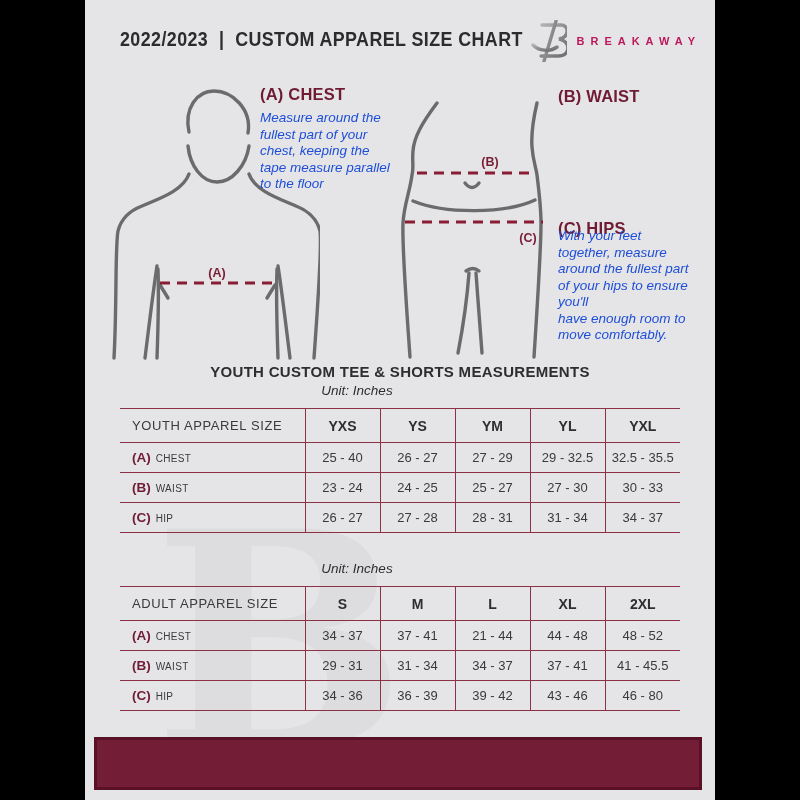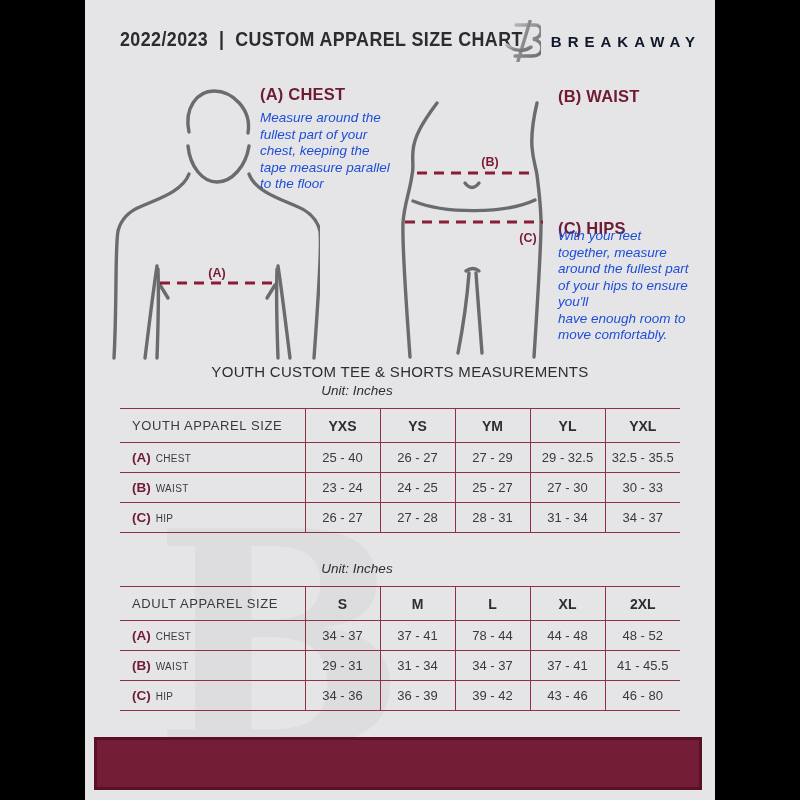--- a/index.html
+++ b/index.html
@@ -9,38 +9,38 @@
 
   
   .watermark{position:absolute;left:68px;top:492px;font-family:"DejaVu Serif",serif;
     font-weight:bold;font-size:300px;line-height:1;color:#d9d9dc;opacity:.6;user-select:none;}
 
   
   .doc-title{position:absolute;left:35px;top:27px;font-size:21px;font-weight:bold;
     color:#2c2c2e;letter-spacing:.5px;white-space:pre;transform:scaleX(.85);
     transform-origin:left center;}
   .brand{position:absolute;top:20px;right:14px;display:flex;align-items:center;gap:10px;}
-  .brand-name{font-size:15px;font-weight:bold;letter-spacing:6px;color:#0f172a;text-align:right;}
+  .brand-name{font-size:11px;font-weight:bold;letter-spacing:6px;color:#be185d;text-align:right;}
 
   
   .fig{position:absolute;}
   .fig-upper{left:25px;top:78px;}
   .fig-lower{left:305px;top:95px;}
 
   
   .inst-heading{position:absolute;font-size:16.5px;font-weight:bold;color:#6f1b33;letter-spacing:.2px;}
   .inst-body{position:absolute;font-size:13.5px;line-height:16.5px;font-style:italic;
     color:#1d4ed8;white-space:pre-line;}
   .h-chest{left:175px;top:85px;}   .b-chest{left:175px;top:110px;width:160px;}
   .h-waist{left:473px;top:87px;}   .b-waist{left:473px;top:112px;width:156px;}
   .h-hips{left:473px;top:219px;}   .b-hips{left:473px;top:228px;width:160px;}
 
   
   .sec-caption{position:absolute;left:0;width:630px;text-align:center;font-size:15px;
-    font-weight:normal;color:#2e2e30;letter-spacing:.3px;}
+    font-weight:bold;color:#2e2e30;letter-spacing:.3px;}
   .sec-unit{position:absolute;left:0;width:544px;text-align:center;font-size:13.5px;
     font-style:italic;color:#2e2e30;}
   .cap-youth{top:363px;} .unit-youth{top:383px;}
   .cap-adult{top:541px;} .unit-adult{top:561px;}
 
   
   .size-table{position:absolute;left:35px;width:560px;border-collapse:collapse;table-layout:fixed;}
   .t-youth{top:408px;} .t-adult{top:586px;}
   .size-table th,.size-table td{border-top:1.5px solid #8d3145;padding:0;height:29px;
     text-align:center;font-size:13px;color:#3a3a3c;font-weight:normal;}
@@ -202,21 +202,21 @@
           <th class="size-col">L</th>
           <th class="size-col">XL</th>
           <th class="size-col">2XL</th>
         </tr>
       </thead>
       <tbody>
         <tr>
           <td class="label-col"><span class="row-key">(A)</span><span class="row-label">CHEST</span></td>
           <td>34 - 37</td>
           <td>37 - 41</td>
-          <td>78 - 44</td>
+          <td>21 - 44</td>
           <td>44 - 48</td>
           <td>48 - 52</td>
         </tr>
         <tr>
           <td class="label-col"><span class="row-key">(B)</span><span class="row-label">WAIST</span></td>
           <td>29 - 31</td>
           <td>31 - 34</td>
           <td>34 - 37</td>
           <td>37 - 41</td>
           <td>41 - 45.5</td>

